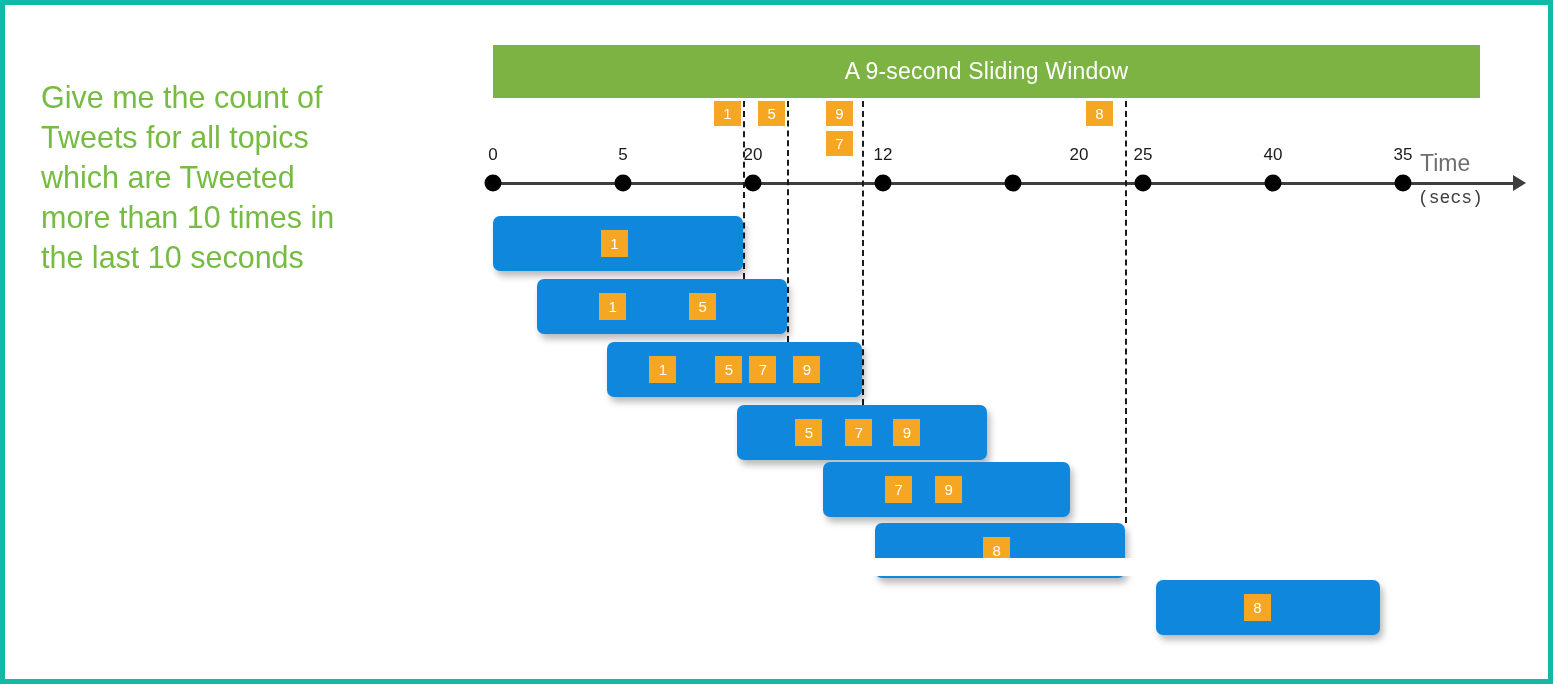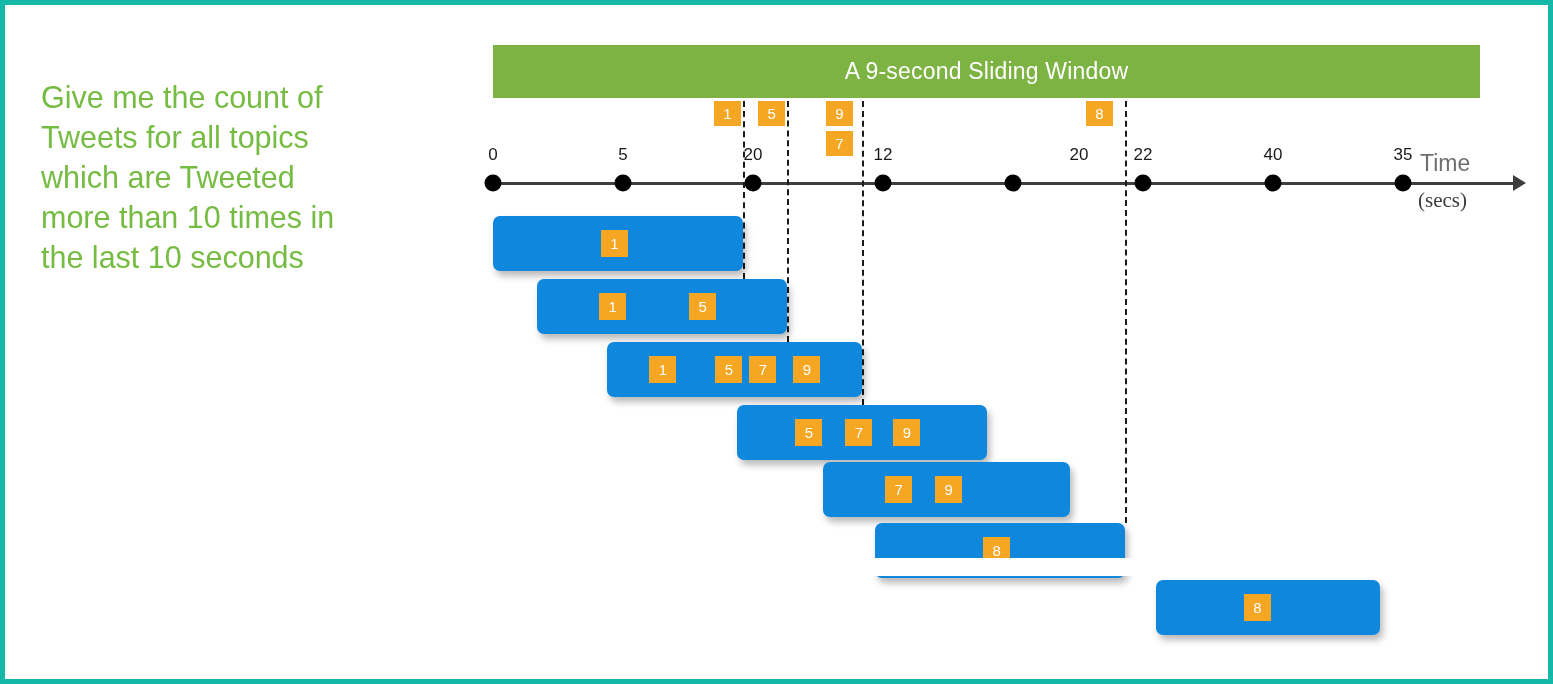--- a/index.html
+++ b/index.html
@@ -86,23 +86,23 @@
     left:1415px;
     top:145px;
     font-size:23px;
     color:#6e6e6e;
     font-family:"Liberation Sans",sans-serif;
   }
   #secs-label{
     position:absolute;
     left:1413px;
     top:183px;
-    font-size:21px;
+    font-size:18px;
     color:#3d3d3d;
-    font-family:Liberation Serif, serif;
+    font-family:Liberation Mono, monospace;
   }
 
   
   .guide{
     position:absolute;
     width:0;
     border-left:2px dashed #1a1a1a;
   }
 
   
@@ -159,21 +159,21 @@
       <div class="tick-label" style="left: 488px; top: 140px;">0</div>
       <div class="tick-dot" style="left: 618px; top: 178px;"></div>
       <div class="tick-label" style="left: 618px; top: 140px;">5</div>
       <div class="tick-dot" style="left: 748px; top: 178px;"></div>
       <div class="tick-label" style="left: 748px; top: 140px;">20</div>
       <div class="tick-dot" style="left: 878px; top: 178px;"></div>
       <div class="tick-label" style="left: 878px; top: 140px;">12</div>
       <div class="tick-dot" style="left: 1008px; top: 178px;"></div>
       <div class="tick-label" style="left: 1048px; top: 140px; margin-left: 26px;">20</div>
       <div class="tick-dot" style="left: 1138px; top: 178px;"></div>
-      <div class="tick-label" style="left: 1138px; top: 140px;">22</div>
+      <div class="tick-label" style="left: 1138px; top: 140px;">25</div>
       <div class="tick-dot" style="left: 1268px; top: 178px;"></div>
       <div class="tick-label" style="left: 1268px; top: 140px;">40</div>
       <div class="tick-dot" style="left: 1398px; top: 178px;"></div>
       <div class="tick-label" style="left: 1398px; top: 140px;">35</div>
     </div>
   <div id="time-label">Time</div>
   <div id="secs-label">(secs)</div>
 
   <div id="guides">
       <div class="guide" style="left: 737.6px; top: 96px; height: 178px;"></div>

